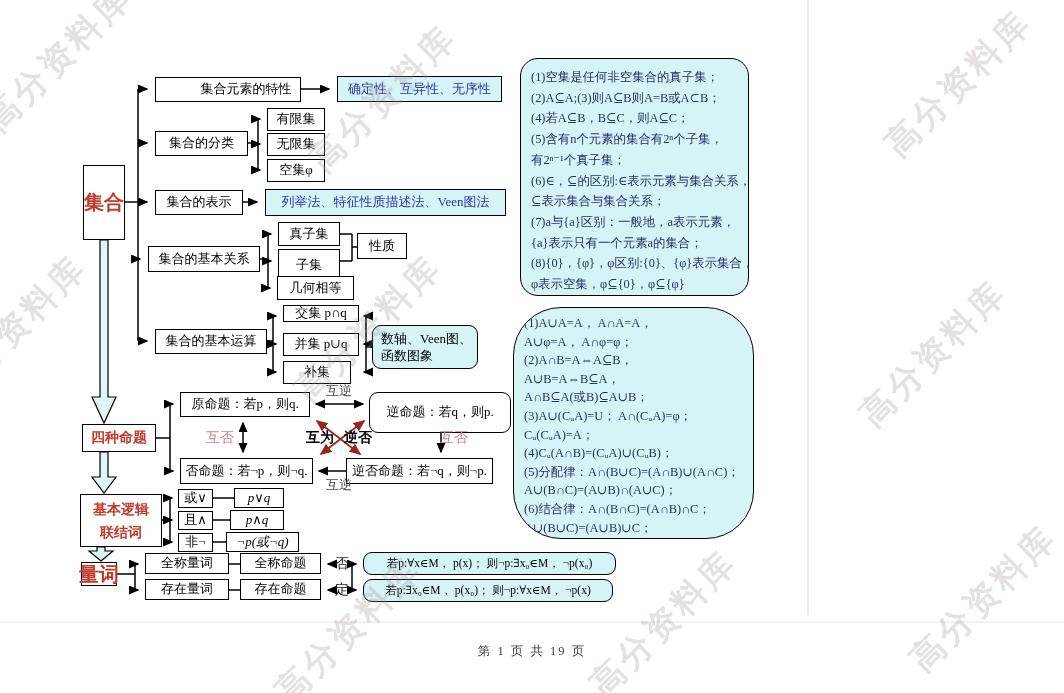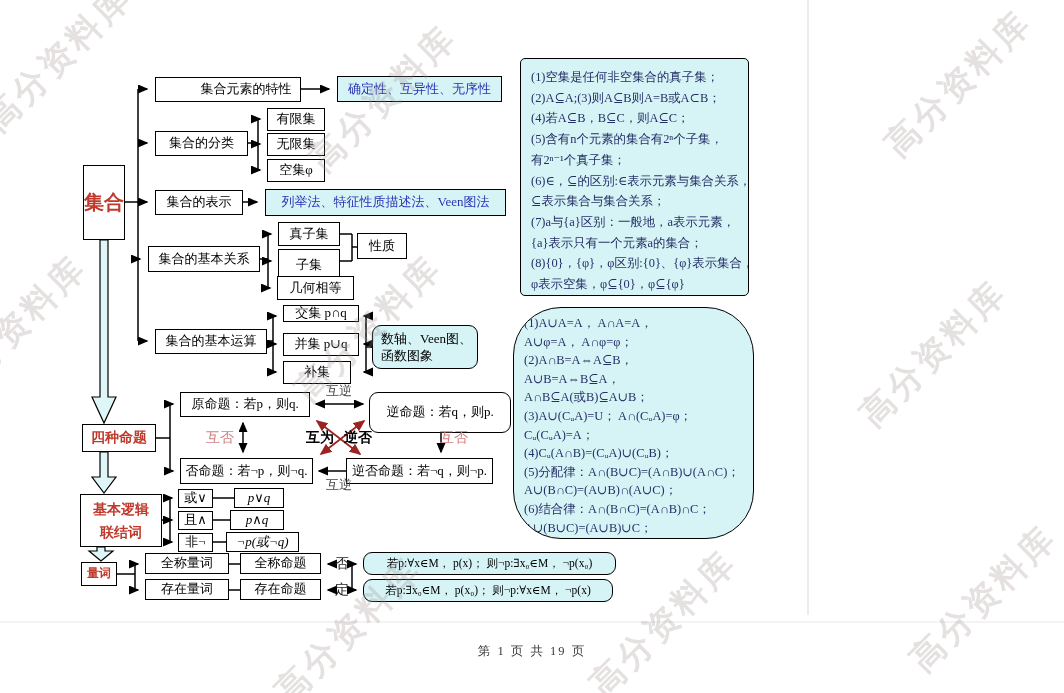--- a/index.html
+++ b/index.html
@@ -8,21 +8,21 @@
   
   #wires{position:absolute;left:0;top:0;z-index:1;}
   
   .node{position:absolute;box-sizing:border-box;background:#ffffff;border:1.6px solid #000;
         display:flex;align-items:center;justify-content:center;font-size:13px;color:#000;
         z-index:2;white-space:nowrap;line-height:1.1;}
   .cyan{background:#d6f3f6;}
   .blue{color:#2934b5;}
   .math{font-style:italic;}
   .rounded{border-radius:9px;}
-  .biground1{border-radius:5px;}
+  .biground1{border-radius:18px;}
   .biground2{border-radius:48px;}
   .redtext{color:#c0392b;font-weight:bold;}
   .lbl{position:absolute;z-index:3;font-size:13px;color:#222;white-space:nowrap;line-height:1;}
   .pink{color:#d08080;}
   .boldlbl{font-weight:bold;color:#000;font-size:14px;}
   .notes{position:absolute;box-sizing:border-box;background:#d6f3f6;border:1.8px solid #000;
          z-index:2;color:#253067;overflow:hidden;}
   .note-line{white-space:nowrap;font-size:12.4px;padding-left:10px;}
   #notes1 .note-line{line-height:20.7px;}
   #notes2 .note-line{line-height:18.6px;}
@@ -187,21 +187,21 @@
     <span>基本逻辑</span>
     <span>联结词</span>
   </div>
   <div class="node" style="left:178px;top:489px;width:35px;height:19px;">或∨</div>
   <div class="node math" style="left:234px;top:488px;width:50px;height:20px;">p∨q</div>
   <div class="node" style="left:178px;top:511px;width:35px;height:19px;">且∧</div>
   <div class="node math" style="left:230px;top:510px;width:54px;height:20px;">p∧q</div>
   <div class="node" style="left:178px;top:533px;width:35px;height:19px;">非¬</div>
   <div class="node math" style="left:226px;top:532px;width:73px;height:20px;">¬p(或¬q)</div>
 
-  <div class="node redtext" style="left:81px;top:562px;width:36px;height:24px;font-size:12px;">量词</div>
+  <div class="node redtext" style="left:81px;top:562px;width:36px;height:24px;font-size:20px;">量词</div>
   <div class="node" style="left:145px;top:553px;width:84px;height:21px;">全称量词</div>
   <div class="node" style="left:145px;top:579px;width:84px;height:21px;">存在量词</div>
   <div class="node" style="left:240px;top:553px;width:81px;height:21px;">全称命题</div>
   <div class="node" style="left:240px;top:579px;width:81px;height:21px;">存在命题</div>
   <div class="lbl" style="left:335px;top:557px;font-size:14px;">否</div>
   <div class="lbl" style="left:335px;top:583px;font-size:14px;">定</div>
   <div class="formula" style="left:363px;top:552px;width:253px;height:23px;">若p:∀x∈M， p(x)； 则¬p:∃x₀∈M， ¬p(x₀)</div>
   <div class="formula" style="left:363px;top:579px;width:250px;height:23px;">若p:∃x₀∈M， p(x₀)； 则¬p:∀x∈M， ¬p(x)</div>
 
   <div id="notes1" class="notes biground1" style="left:520px;top:58px;width:229px;height:238px;padding-top:8px;">

